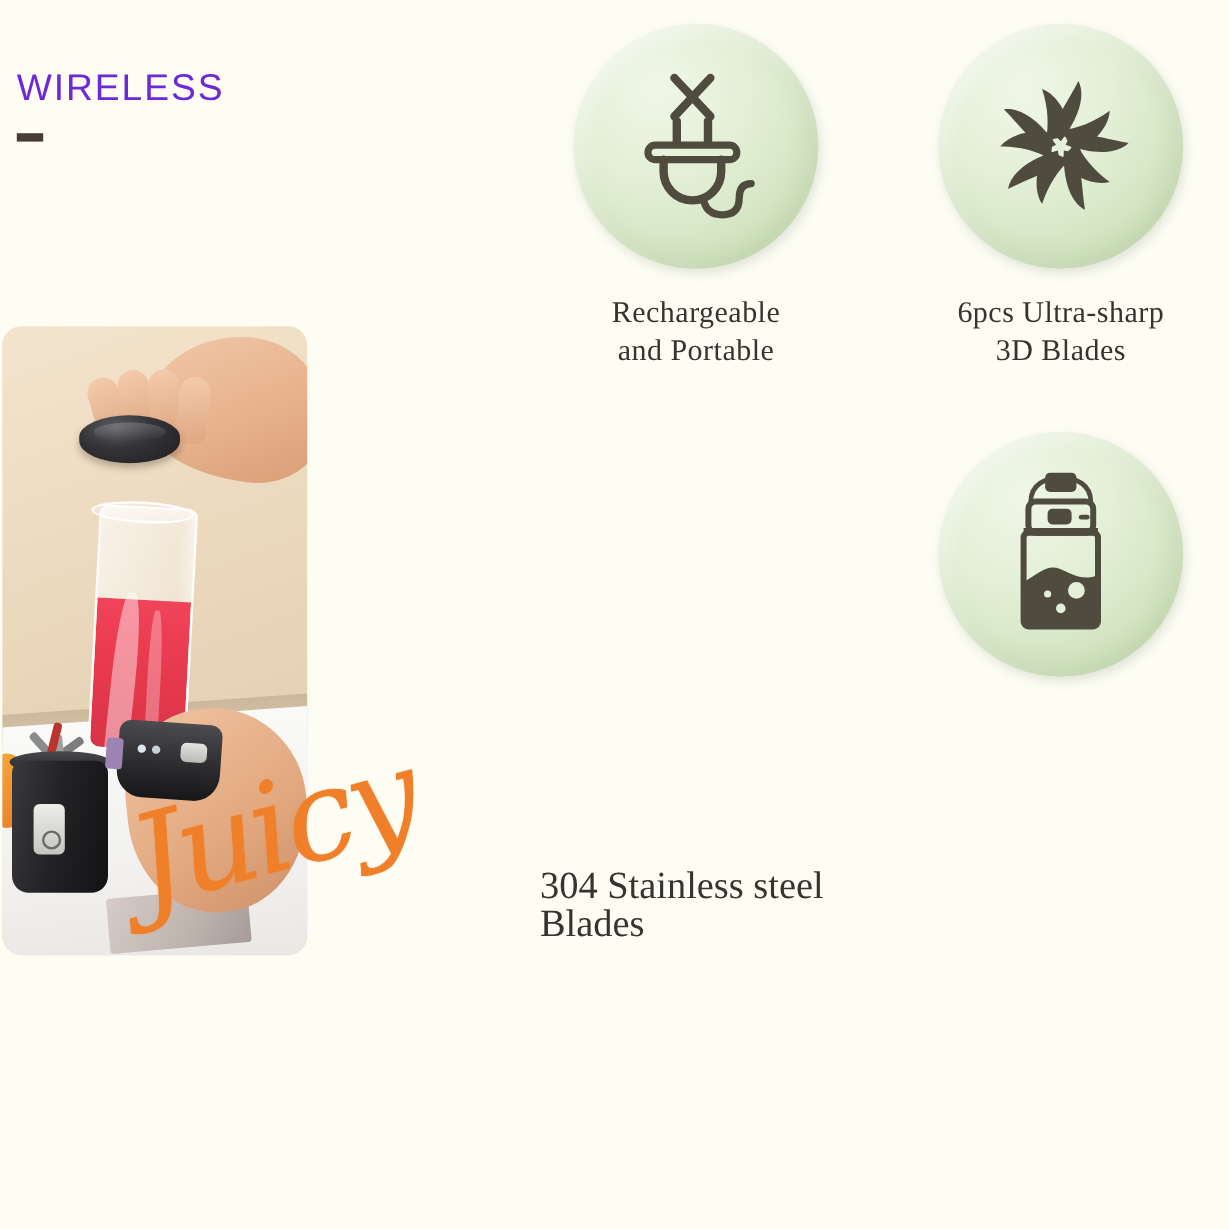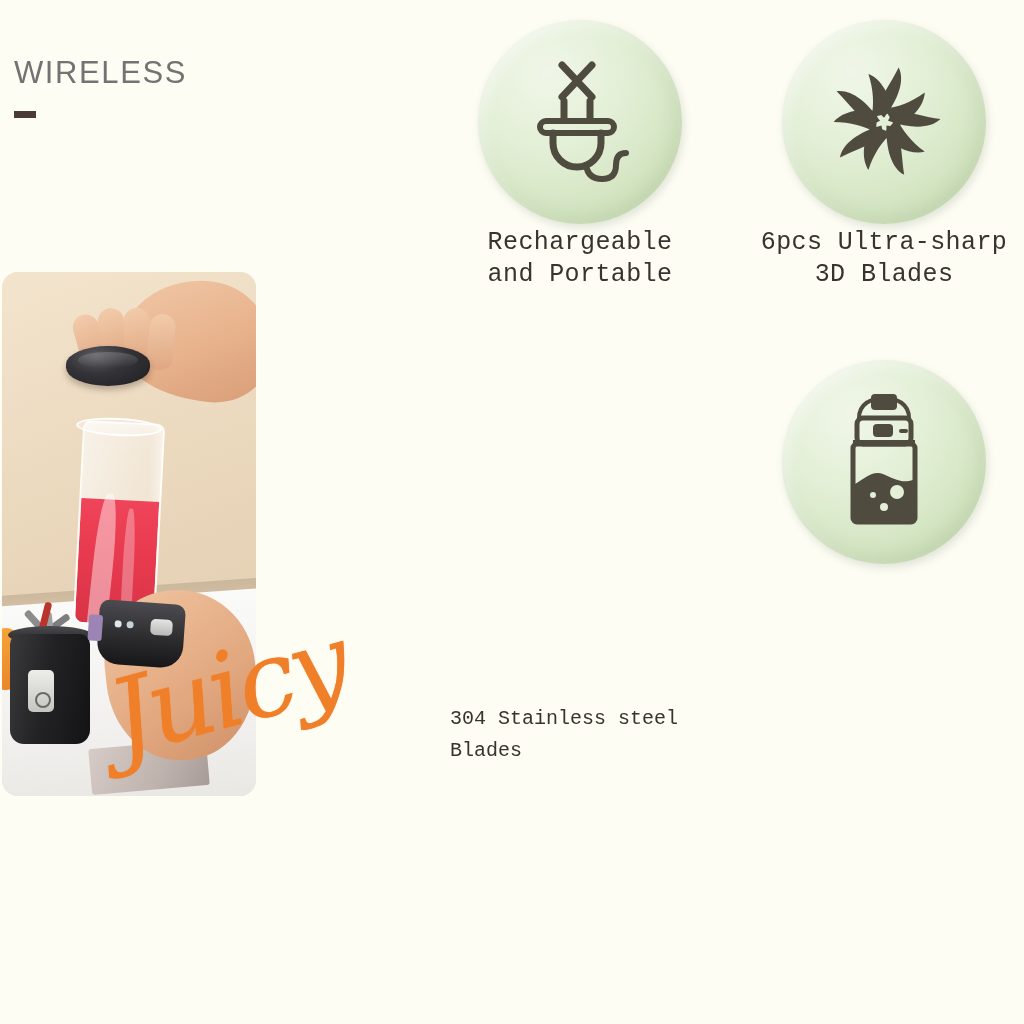--- a/index.html
+++ b/index.html
@@ -35,21 +35,21 @@
   .title-block {
     position: absolute;
     left: 14px;
     top: 46px;
     width: 400px;
   }
   .title-line {
     font-family: "Liberation Sans", "DejaVu Sans", sans-serif;
     font-size: 31px;
     letter-spacing: 1.6px;
-    color: #737373;
+    color: #6d28d9;
     line-height: 53px;
     font-weight: 400;
     white-space: nowrap;
   }
   .title-dash {
     margin-top: 12px;
     width: 22px;
     height: 7px;
     background: #4A3B36;
   }
@@ -303,29 +303,29 @@
       2px 4px 9px rgba(120,130,105,0.20),
       inset -6px -8px 16px rgba(160,180,140,0.25),
       inset 5px 6px 14px rgba(255,255,255,0.55);
     display: flex;
     align-items: center;
     justify-content: center;
   }
   .badge svg { display: block; }
 
   .feature-label {
-    margin-top: 3px;
-    font-family: Liberation Mono, monospace;
+    margin-top: 21px;
+    font-family: Liberation Serif, serif;
     font-size: 25px;
     line-height: 32px;
     color: #38332E;
     letter-spacing: 0.4px;
     white-space: pre-line;
   }
-  .label-tight { font-size: 20px; letter-spacing: 0px; }
+  .label-tight { font-size: 32px; letter-spacing: 0px; }
 
   .label-left-aligned {
     text-align: left;
     padding-left: 18px;
   }
 </style>
 </head>
 <body>
 
 <div class="page">

